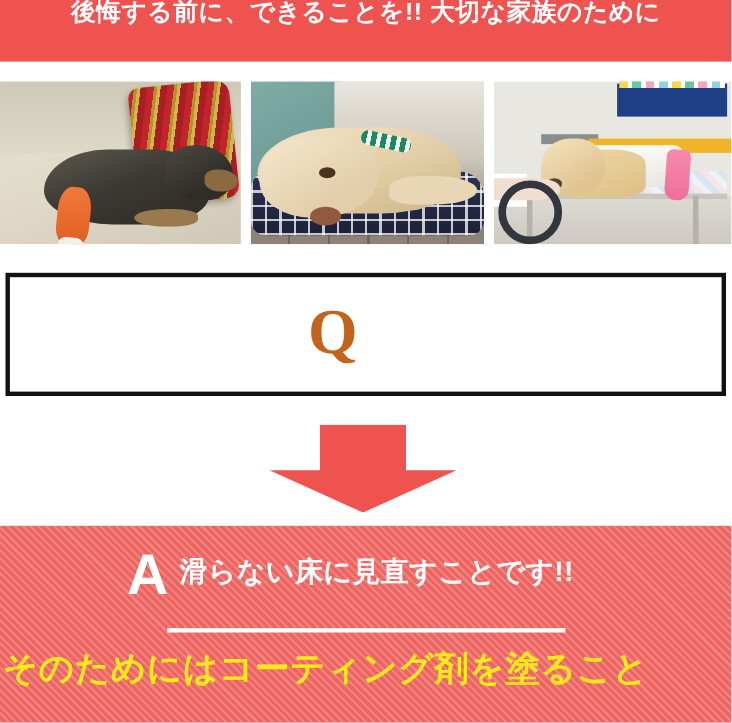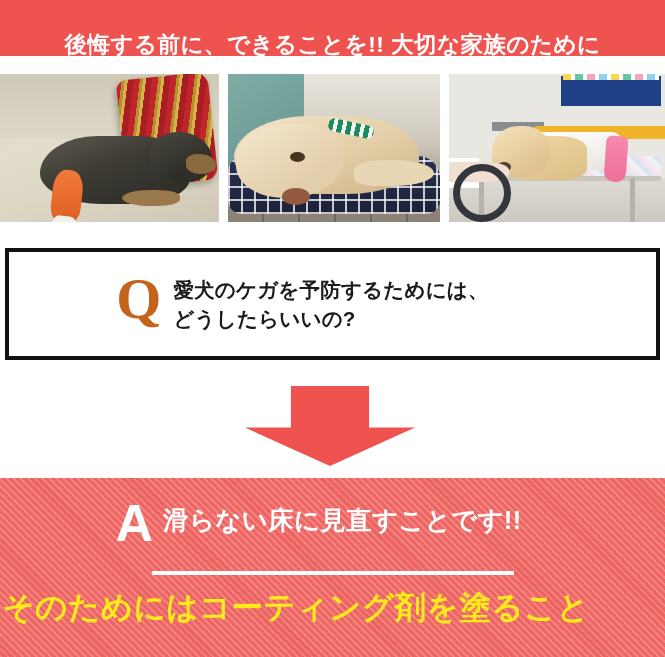--- a/index.html
+++ b/index.html
@@ -17,21 +17,21 @@
 
   
   .header-banner {
     position: absolute;
     left: 0;
     top: 0;
     width: 665px;
     height: 56px;
     background: #ef5350;
     display: flex;
-    align-items: flex-end;
+    align-items: flex-start;
     justify-content: center;
   }
   .header-title {
     color: #ffffff;
     font-size: 22.5px;
     font-weight: bold;
     letter-spacing: 0.5px;
     line-height: 1;
     white-space: nowrap;
   }
@@ -420,22 +420,20 @@
     <div class="p3-sleeve"></div>
     <div class="p3-arm"></div>
     <div class="p3-wheel"></div>
   </div>
 
 </div>
 
 <div class="question-box">
   <div class="q-inner">
     <div class="q-letter">Q</div>
-    <div class="q-text">愛犬のケガを予防するためには、
-どうしたらいいの?</div>
   </div>
 </div>
 
 <div class="arrow-wrap">
   <div class="arrow-down"></div>
 </div>
 
 <div class="answer-section">
   <div class="a-block">
     <div class="a-row">

